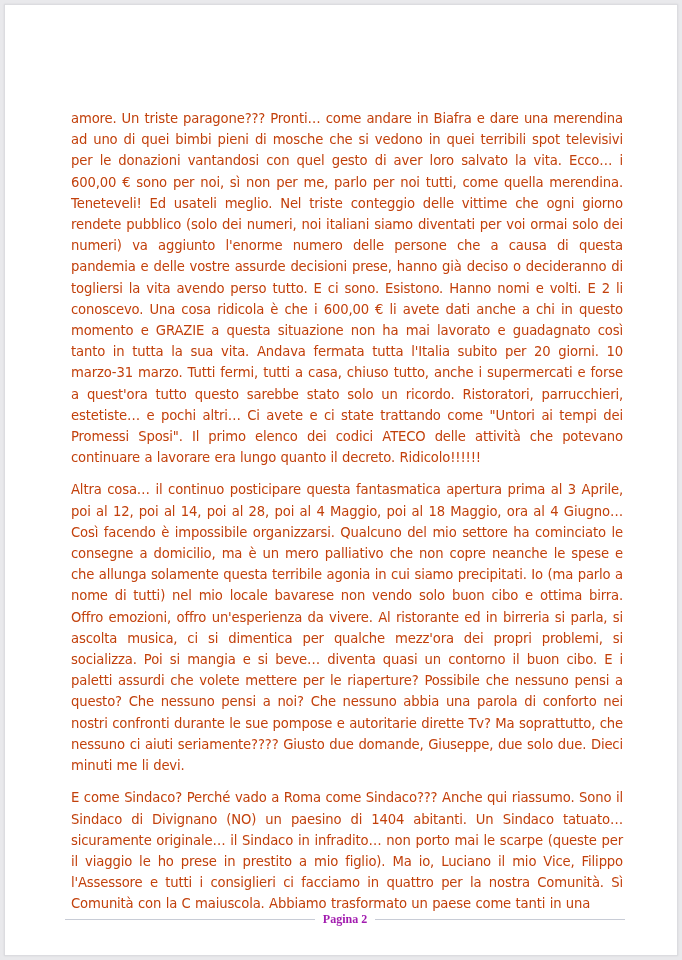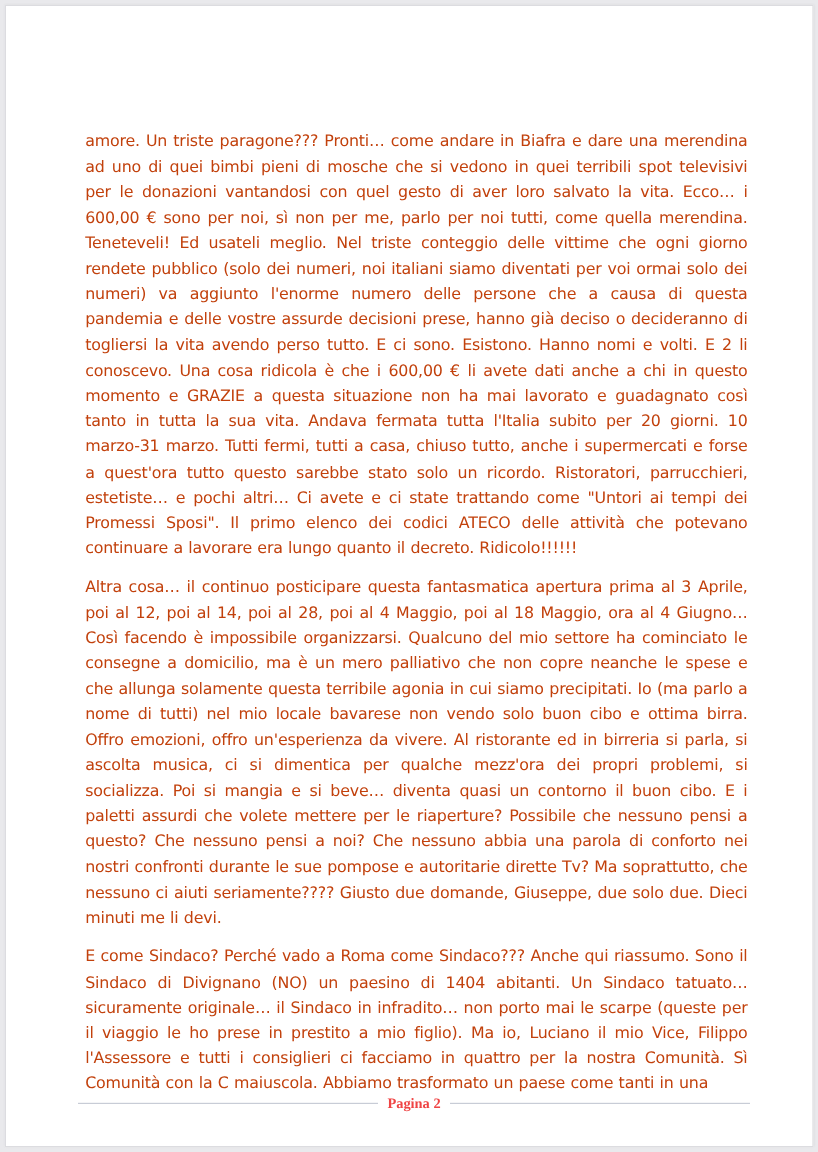--- a/index.html
+++ b/index.html
@@ -52,21 +52,21 @@
     .footer-rule {
       flex: 1;
       height: 1px;
       background: #c8ccd6;
     }
     .footer-label {
       padding: 0 8px;
       font-family: "Liberation Serif", serif;
       font-weight: bold;
       font-size: 12px;
-      color: #ef4444;
+      color: #a21caf;
       white-space: nowrap;
     }
   </style>
 </head>
 <body>
 
 <div class="page">
   <div class="body-text">
     <p>amore. Un triste paragone??? Pronti… come andare in Biafra e dare una merendina ad uno di quei bimbi pieni di mosche che si vedono in quei terribili spot televisivi per le donazioni vantandosi con quel gesto di aver loro salvato la vita. Ecco… i 600,00 € sono per noi, sì non per me, parlo per noi tutti, come quella merendina. Teneteveli! Ed usateli meglio. Nel triste conteggio delle vittime che ogni giorno rendete pubblico (solo dei numeri, noi italiani siamo diventati per voi ormai solo dei numeri) va aggiunto l'enorme numero delle persone che a causa di questa pandemia e delle vostre assurde decisioni prese, hanno già deciso o decideranno di togliersi la vita avendo perso tutto. E ci sono. Esistono. Hanno nomi e volti. E 2 li conoscevo. Una cosa ridicola è che i 600,00 € li avete dati anche a chi in questo momento e GRAZIE a questa situazione non ha mai lavorato e guadagnato così tanto in tutta la sua vita. Andava fermata tutta l'Italia subito per 20 giorni. 10 marzo-31 marzo. Tutti fermi, tutti a casa, chiuso tutto, anche i supermercati e forse a quest'ora tutto questo sarebbe stato solo un ricordo. Ristoratori, parrucchieri, estetiste… e pochi altri… Ci avete e ci state trattando come "Untori ai tempi dei Promessi Sposi". Il primo elenco dei codici ATECO delle attività che potevano continuare a lavorare era lungo quanto il decreto. Ridicolo!!!!!!</p>
     <p>Altra cosa… il continuo posticipare questa fantasmatica apertura prima al 3 Aprile, poi al 12, poi al 14, poi al 28, poi al 4 Maggio, poi al 18 Maggio, ora al 4 Giugno… Così facendo è impossibile organizzarsi. Qualcuno del mio settore ha cominciato le consegne a domicilio, ma è un mero palliativo che non copre neanche le spese e che allunga solamente questa terribile agonia in cui siamo precipitati. Io (ma parlo a nome di tutti) nel mio locale bavarese non vendo solo buon cibo e ottima birra. Offro emozioni, offro un'esperienza da vivere. Al ristorante ed in birreria si parla, si ascolta musica, ci si dimentica per qualche mezz'ora dei propri problemi, si socializza. Poi si mangia e si beve… diventa quasi un contorno il buon cibo. E i paletti assurdi che volete mettere per le riaperture? Possibile che nessuno pensi a questo? Che nessuno pensi a noi? Che nessuno abbia una parola di conforto nei nostri confronti durante le sue pompose e autoritarie dirette Tv? Ma soprattutto, che nessuno ci aiuti seriamente???? Giusto due domande, Giuseppe, due solo due. Dieci minuti me li devi.</p>

